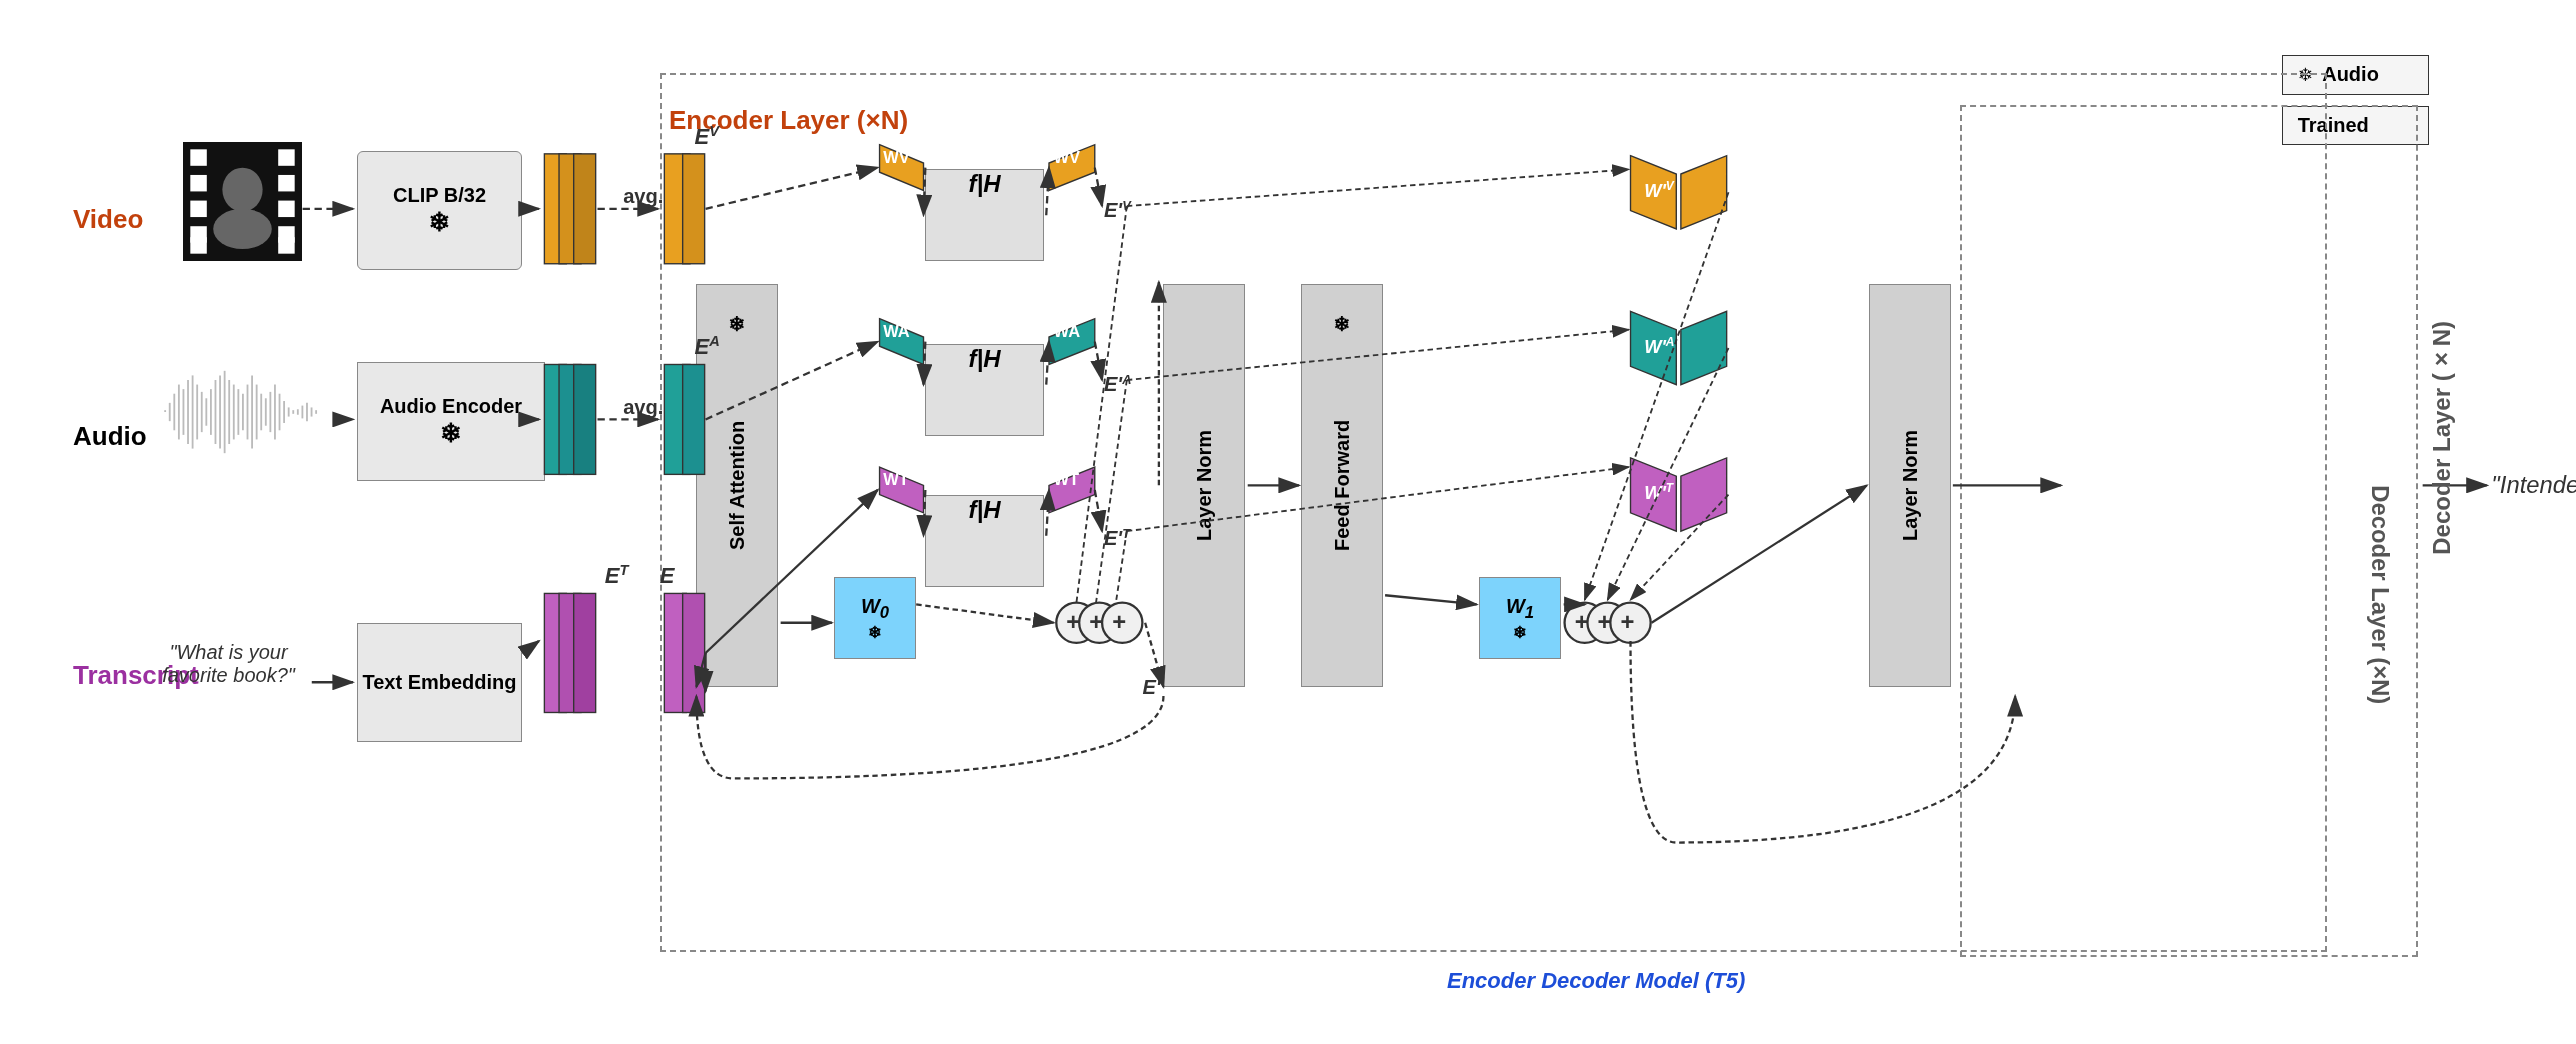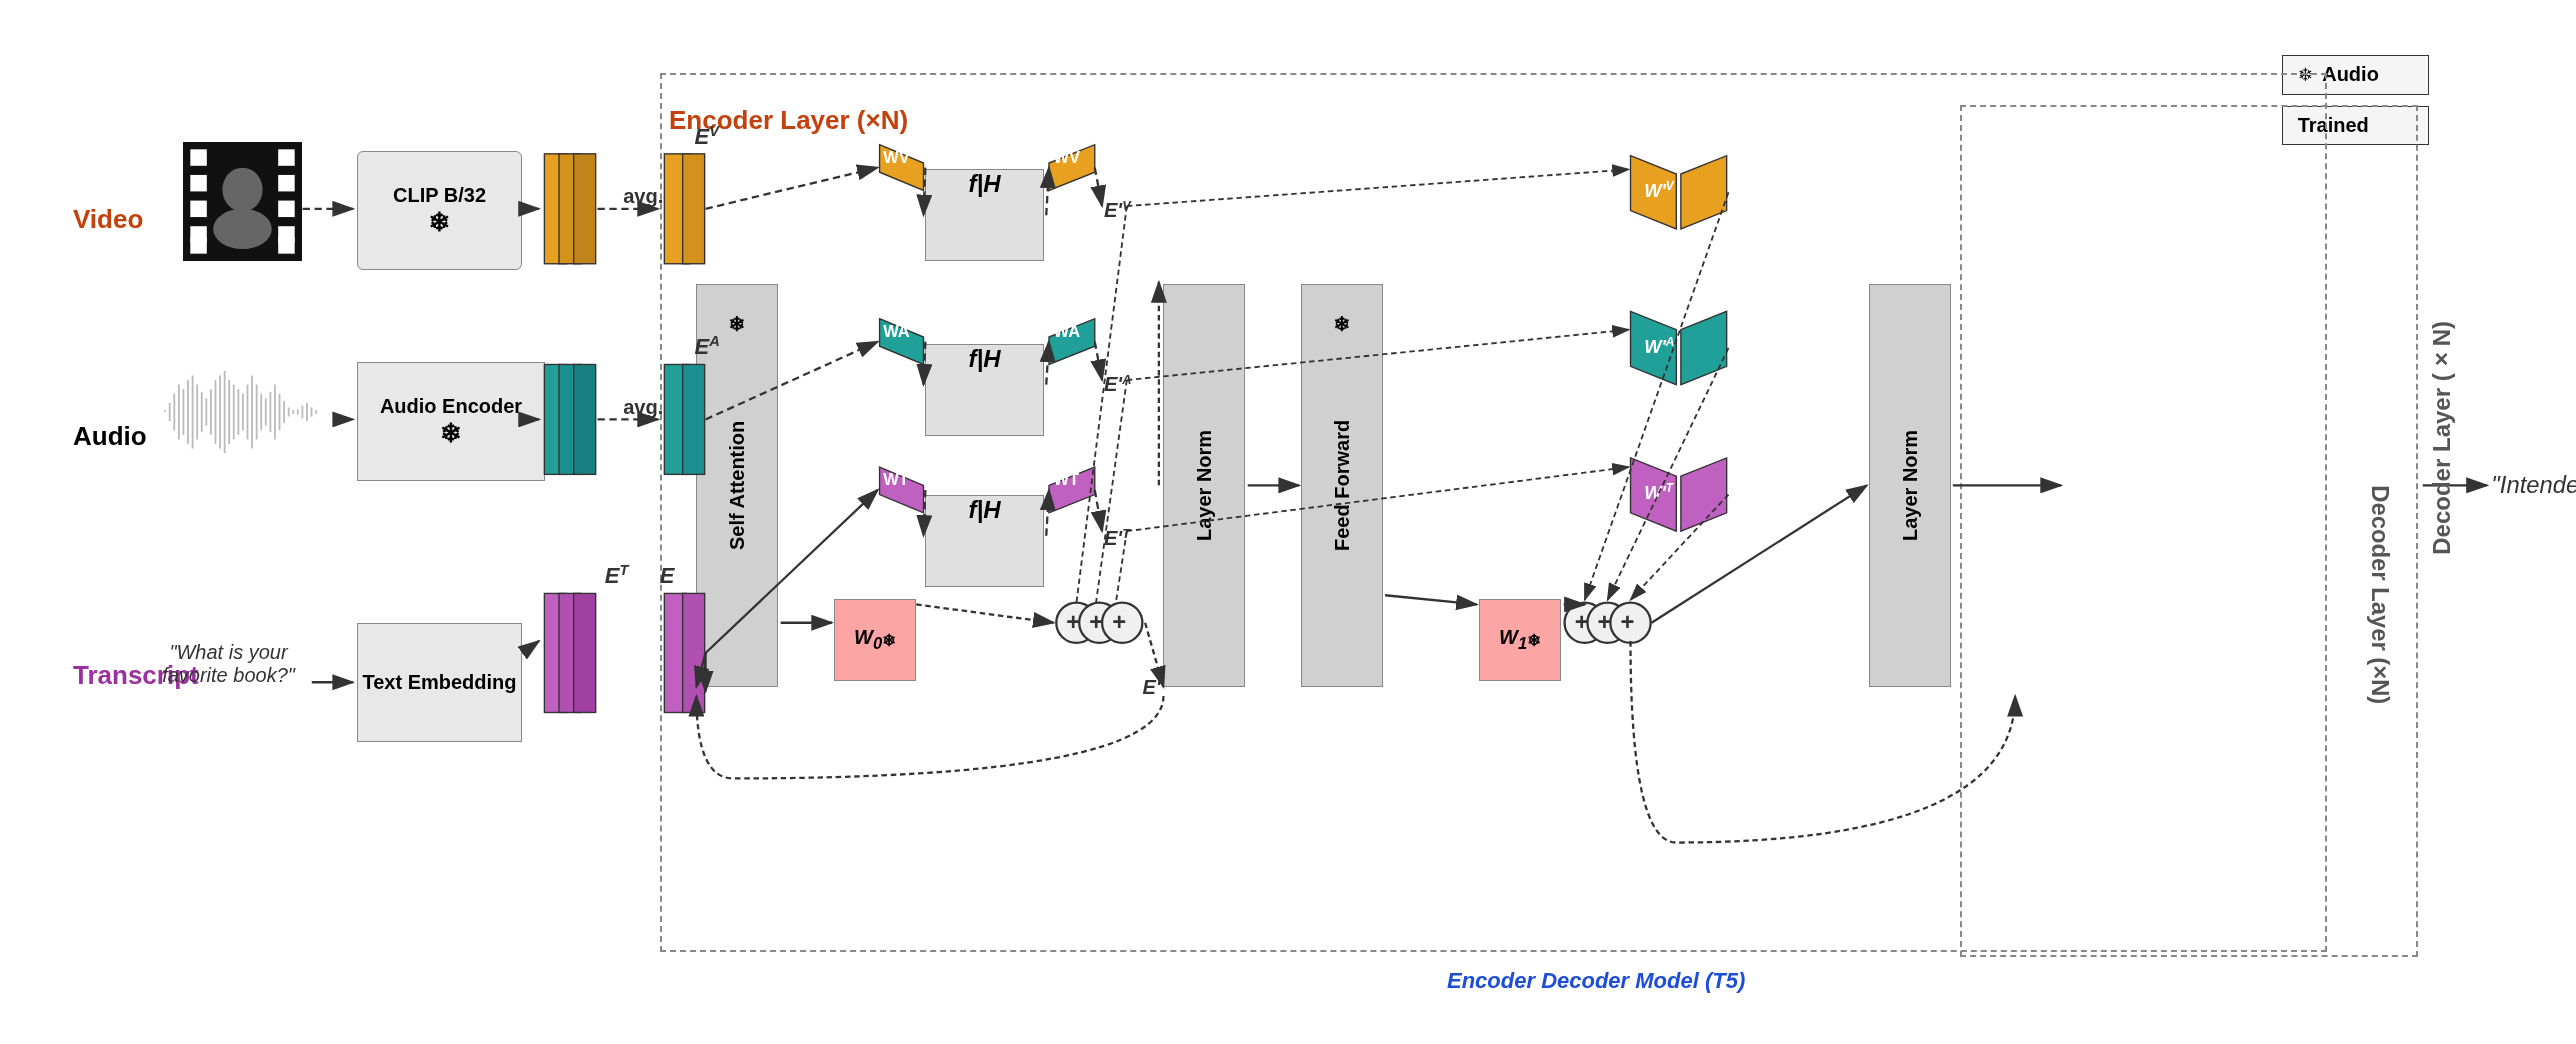--- a/index.html
+++ b/index.html
@@ -229,28 +229,27 @@
       text-orientation: mixed;
       transform: rotate(180deg);
       font-size: 20px;
       font-weight: 700;
     }
 
     
     .w-box {
       position: absolute;
       border: 1.8px solid #888;
-      background: #fca5a5;
-      display: flex;
-      flex-direction: row;
+      background: #7dd3fc;
+      display: flex;
+      flex-direction: column;
       align-items: center;
       justify-content: center;
       font-size: 20px;
       font-weight: 700;
-      margin-top: 22px;
     }
 
     
     .fh-box {
       position: absolute;
       border: 1.8px solid #888;
       background: #e0e0e0;
       display: flex;
       justify-content: center;
       font-size: 24px;

